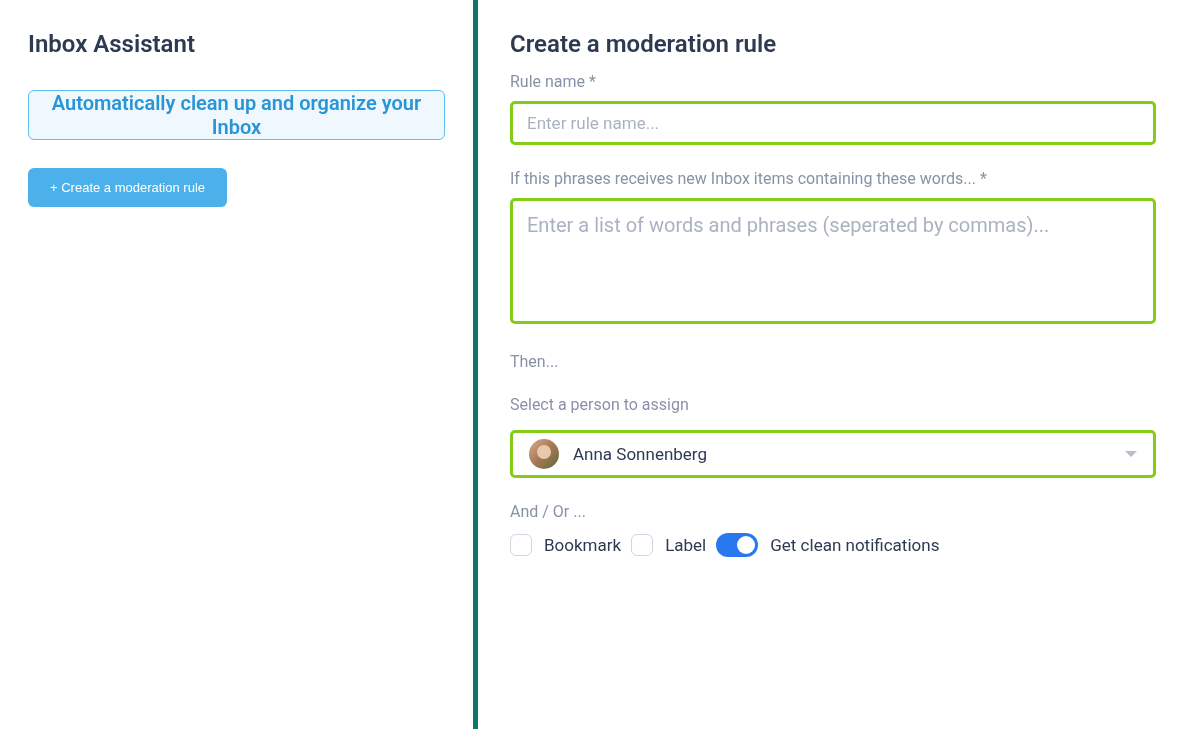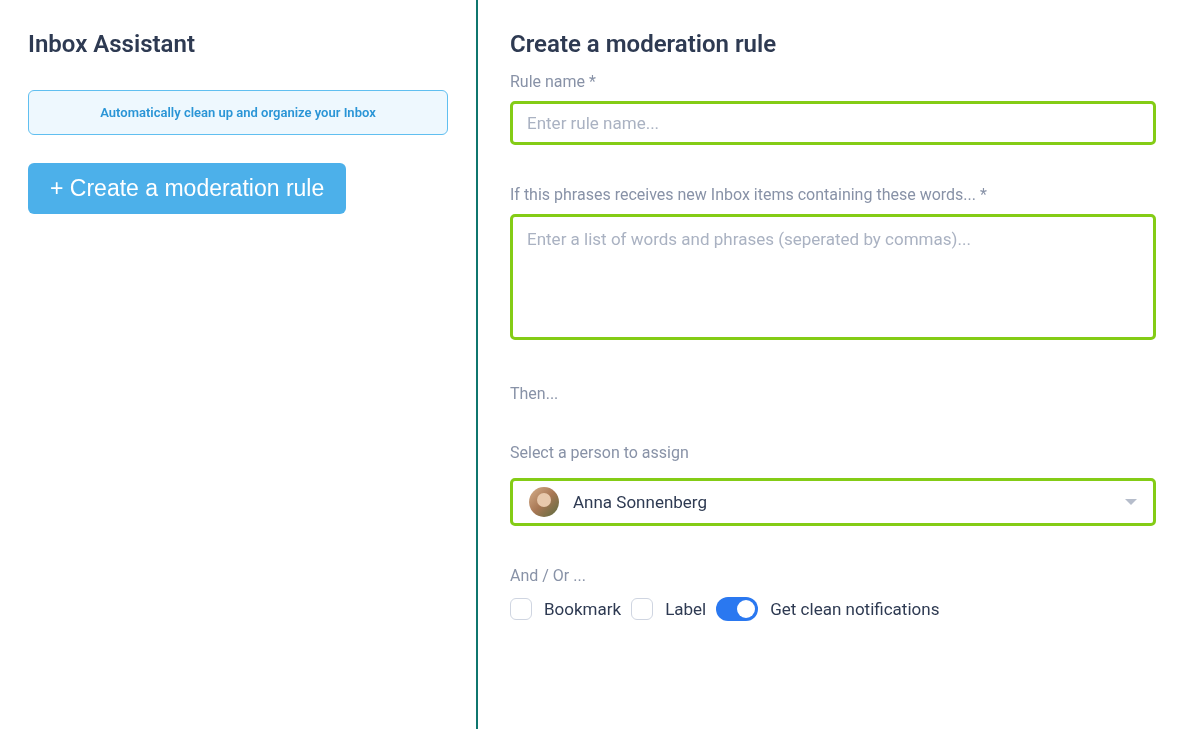--- a/index.html
+++ b/index.html
@@ -11,49 +11,49 @@
       height: 729px;
       overflow: hidden;
     }
     .layout {
       display: flex;
       height: 100%;
     }
     .left-pane {
       width: 478px;
       padding: 30px 28px 30px 28px;
-      border-right: 2px solid #0f766e;
+      border-right: 5px solid #0f766e;
     }
     .right-pane {
       flex: 1;
       padding: 30px 44px 30px 32px;
     }
     .h1 {
       font-size: 24px;
       font-weight: 600;
       color: #2e3a52;
       margin-bottom: 32px;
     }
     .info-box {
       border: 1px solid #60bff0;
       background: #eef8fe;
       color: #2a95d6;
       border-radius: 6px;
-      font-size: 13px;
+      font-size: 20px;
       font-weight: 600;
-      padding: 14px 18px;
+      padding: 0 18px;
       text-align: center;
       margin-bottom: 28px;
     }
     .primary-btn {
       background: #4cb0ea;
       color: #fff;
       border: none;
       border-radius: 6px;
-      font-size: 23px;
+      font-size: 13px;
       font-weight: 500;
       padding: 12px 22px;
       cursor: pointer;
     }
     .right-pane .h1 {
       margin-bottom: 14px;
     }
     .label {
       font-size: 16px;
       color: #8892a7;
@@ -71,25 +71,25 @@
       padding: 0 14px;
       font-size: 17px;
       color: #2e3a52;
     }
     .text-input::placeholder, .textarea::placeholder {
       color: #aab2c2;
     }
     .textarea {
       height: 126px;
       padding: 12px 14px;
-      font-size: 17px;
+      font-size: 20px;
       resize: none;
       color: #2e3a52;
     }
-    .section { margin-bottom: 40px; }
+    .section { margin-bottom: 24px; }
     .section-sm { margin-bottom: 16px; }
     .select {
       height: 48px;
       display: flex;
       align-items: center;
       justify-content: space-between;
       padding: 0 16px;
       cursor: pointer;
     }
     .select-value {

